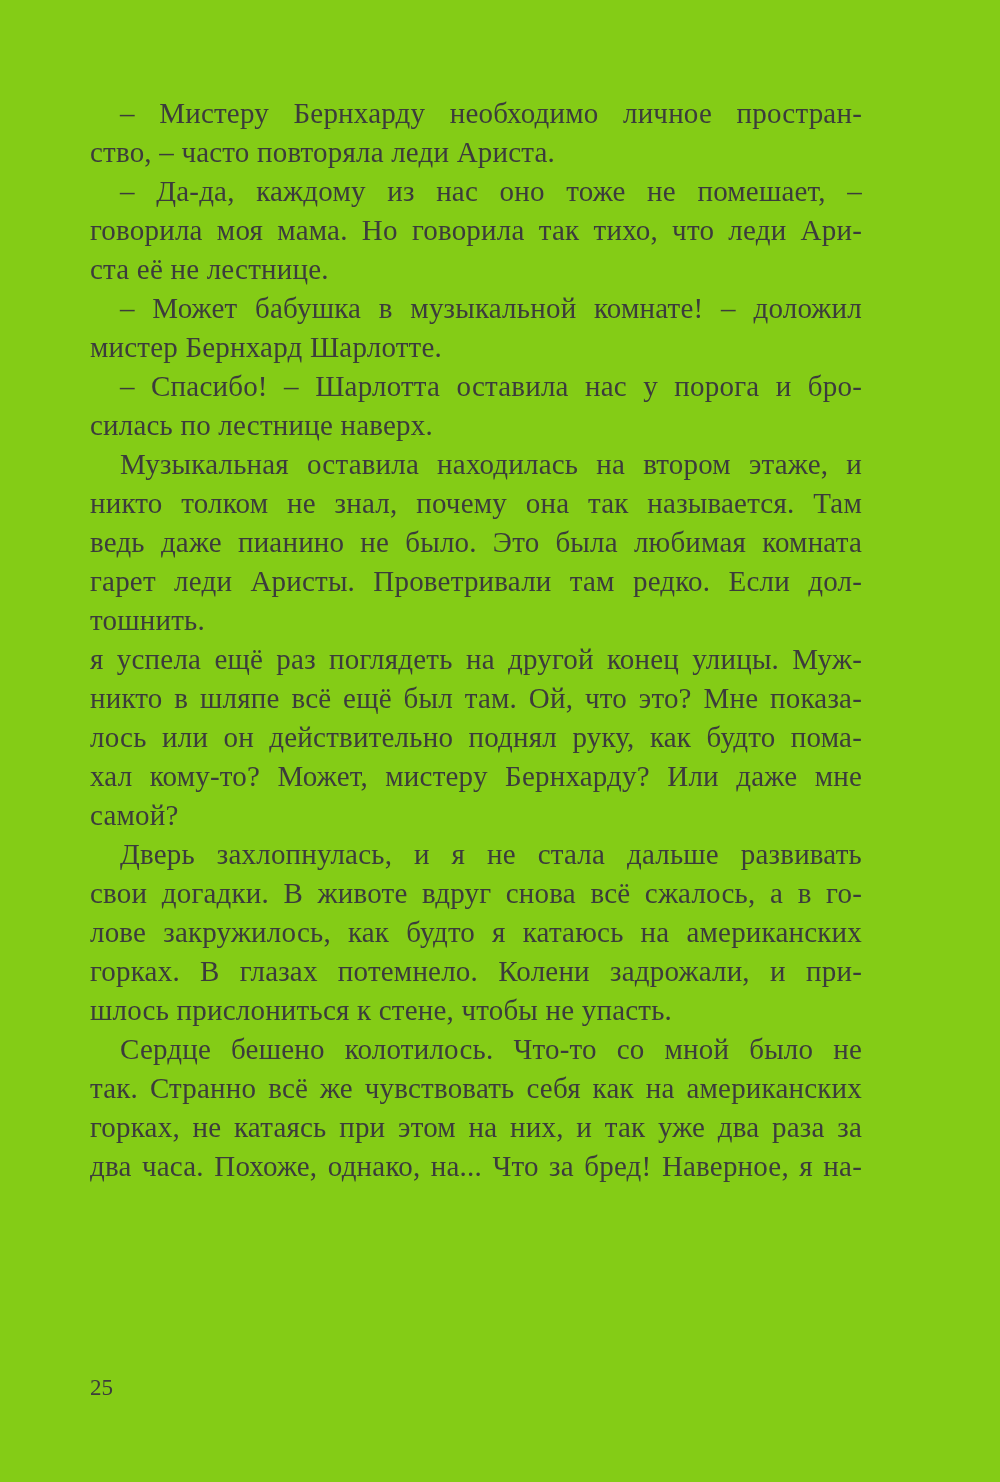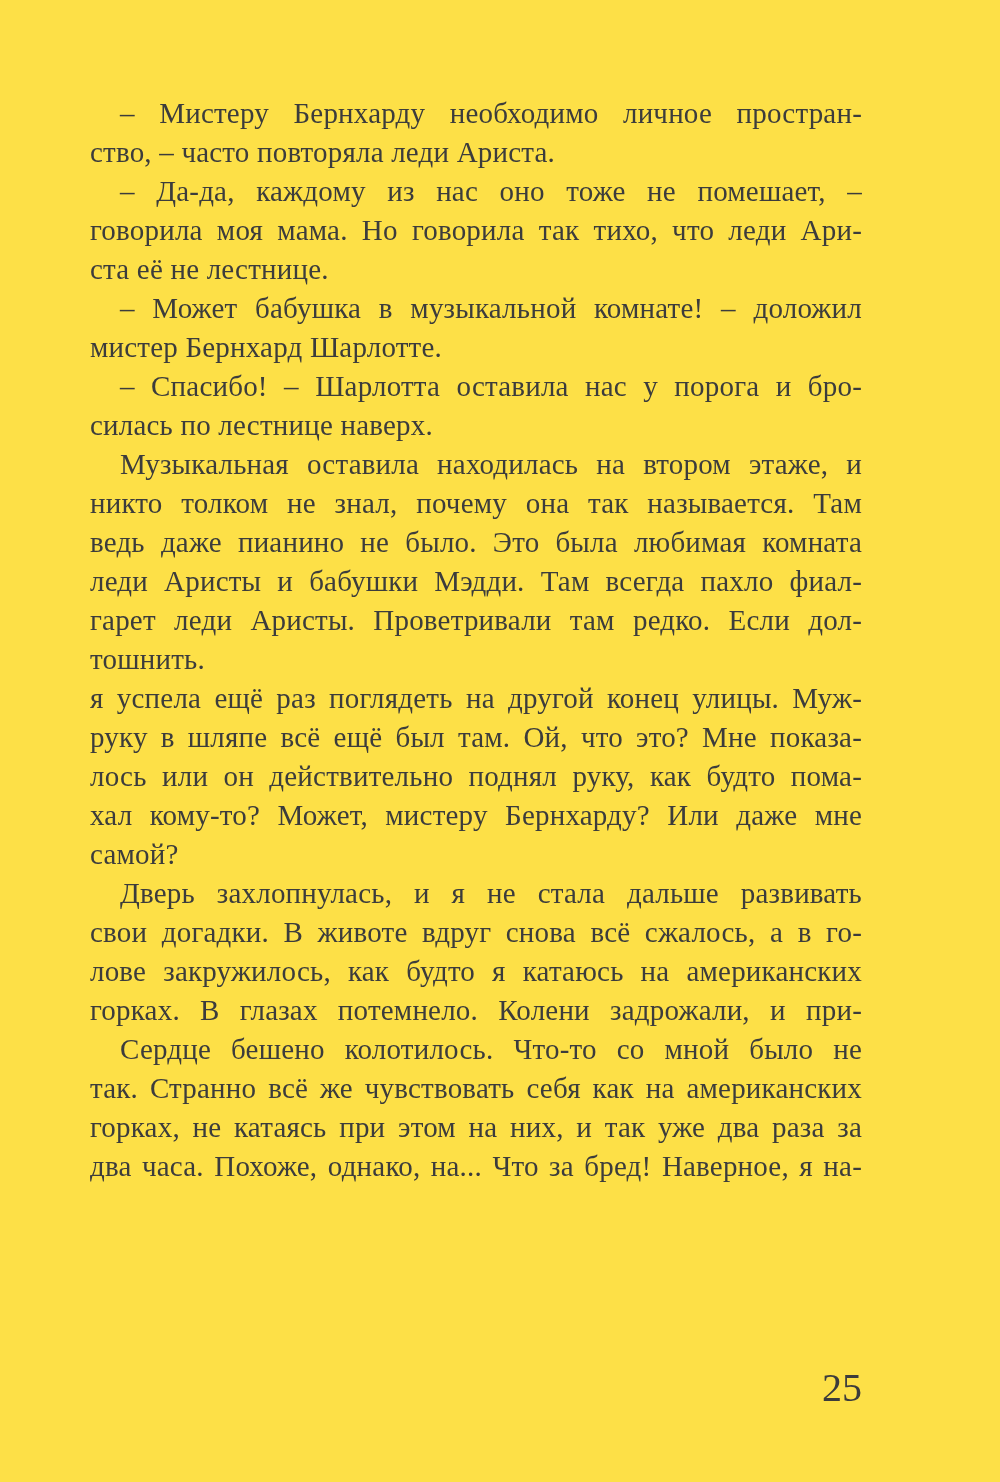--- a/index.html
+++ b/index.html
@@ -12,21 +12,21 @@
     background: #fefefe;
     position: relative;
     overflow: hidden;
     font-family: "Liberation Serif", "DejaVu Serif", serif;
   }
   .book-page {
     position: absolute;
     left: 0; top: 0;
     width: 1000px;
     height: 1482px;
-    background: #fde047;
+    background: #84cc16;
   }
   .text-block {
     position: absolute;
     left: 90px;
     top: 94px;
     width: 772px;
     color: #3c3c3c;
     font-size: 29px;
     line-height: 39px;
     letter-spacing: 0.2px;
@@ -45,23 +45,23 @@
     text-align-last: left;
   }
   .line.first {
     text-indent: 30px;
   }
   .page-number {
     position: absolute;
     left: 90px;
     top: 1368px;
     width: 772px;
-    text-align: right;
+    text-align: left;
     color: #3c3c3c;
-    font-size: 40px;
+    font-size: 23px;
     line-height: 39px;
   }
 </style>
 </head>
 <body>
 
 <div class="book-page">
 
   <div class="text-block">
 
@@ -83,38 +83,38 @@
 
     <div class="paragraph">
       <div class="line first">– Спасибо! – Шарлотта оставила нас у порога и бро-</div>
       <div class="line end">силась по лестнице наверх.</div>
     </div>
 
     <div class="paragraph">
       <div class="line first">Музыкальная оставила находилась на втором этаже, и</div>
       <div class="line">никто толком не знал, почему она так называется. Там</div>
       <div class="line">ведь даже пианино не было. Это была любимая комната</div>
-      <div class="line">леди Аристы и бабушки Мэдди. Там всегда пахло фиал-</div>
       <div class="line">гарет леди Аристы. Проветривали там редко. Если дол-</div>
       <div class="line end">тошнить.</div>
     </div>
 
     <div class="paragraph">
       <div class="line">я успела ещё раз поглядеть на другой конец улицы. Муж-</div>
-      <div class="line">руку в шляпе всё ещё был там. Ой, что это? Мне показа-</div>
+      <div class="line">никто в шляпе всё ещё был там. Ой, что это? Мне показа-</div>
       <div class="line">лось или он действительно поднял руку, как будто пома-</div>
       <div class="line">хал кому-то? Может, мистеру Бернхарду? Или даже мне</div>
       <div class="line end">самой?</div>
     </div>
 
     <div class="paragraph">
       <div class="line first">Дверь захлопнулась, и я не стала дальше развивать</div>
       <div class="line">свои догадки. В животе вдруг снова всё сжалось, а в го-</div>
       <div class="line">лове закружилось, как будто я катаюсь на американских</div>
       <div class="line">горках. В глазах потемнело. Колени задрожали, и при-</div>
+      <div class="line end">шлось прислониться к стене, чтобы не упасть.</div>
     </div>
 
     <div class="paragraph">
       <div class="line first">Сердце бешено колотилось. Что-то со мной было не</div>
       <div class="line">так. Странно всё же чувствовать себя как на американских</div>
       <div class="line">горках, не катаясь при этом на них, и так уже два раза за</div>
       <div class="line">два часа. Похоже, однако, на... Что за бред! Наверное, я на-</div>
     </div>
 
   </div>

